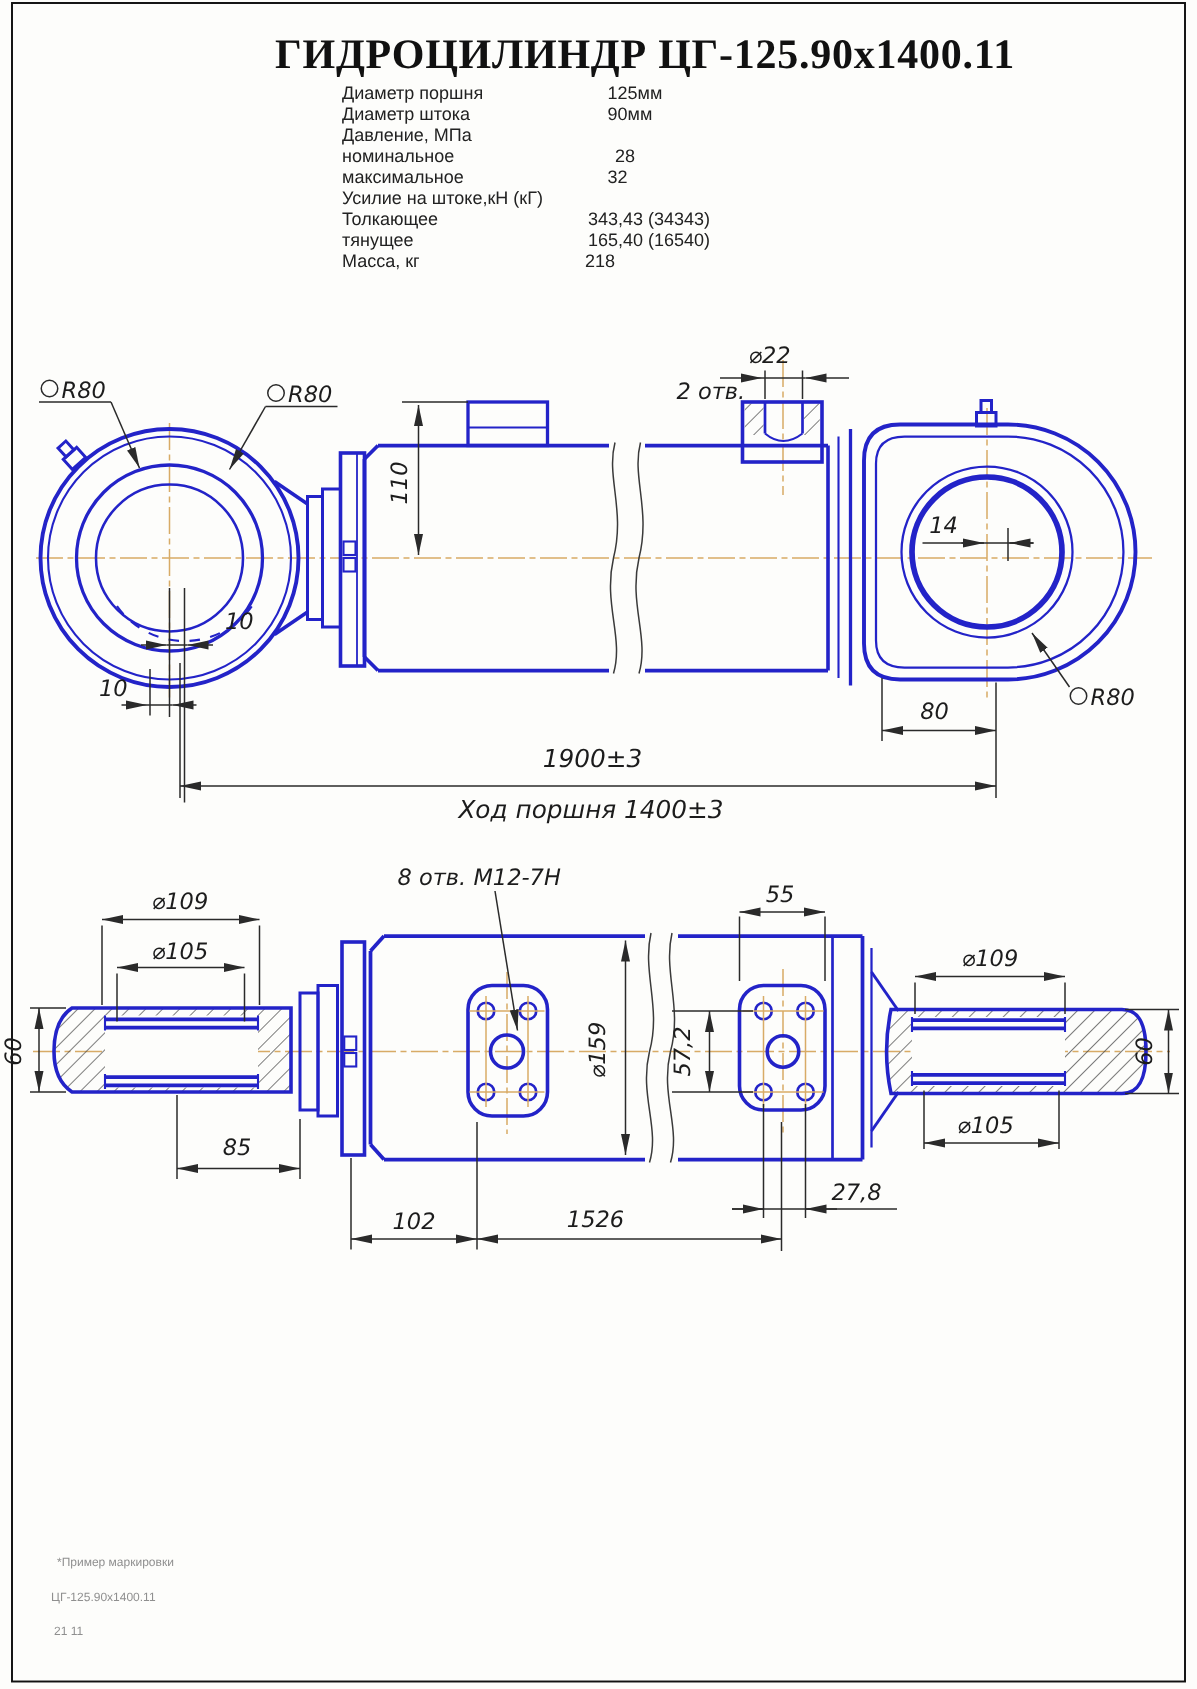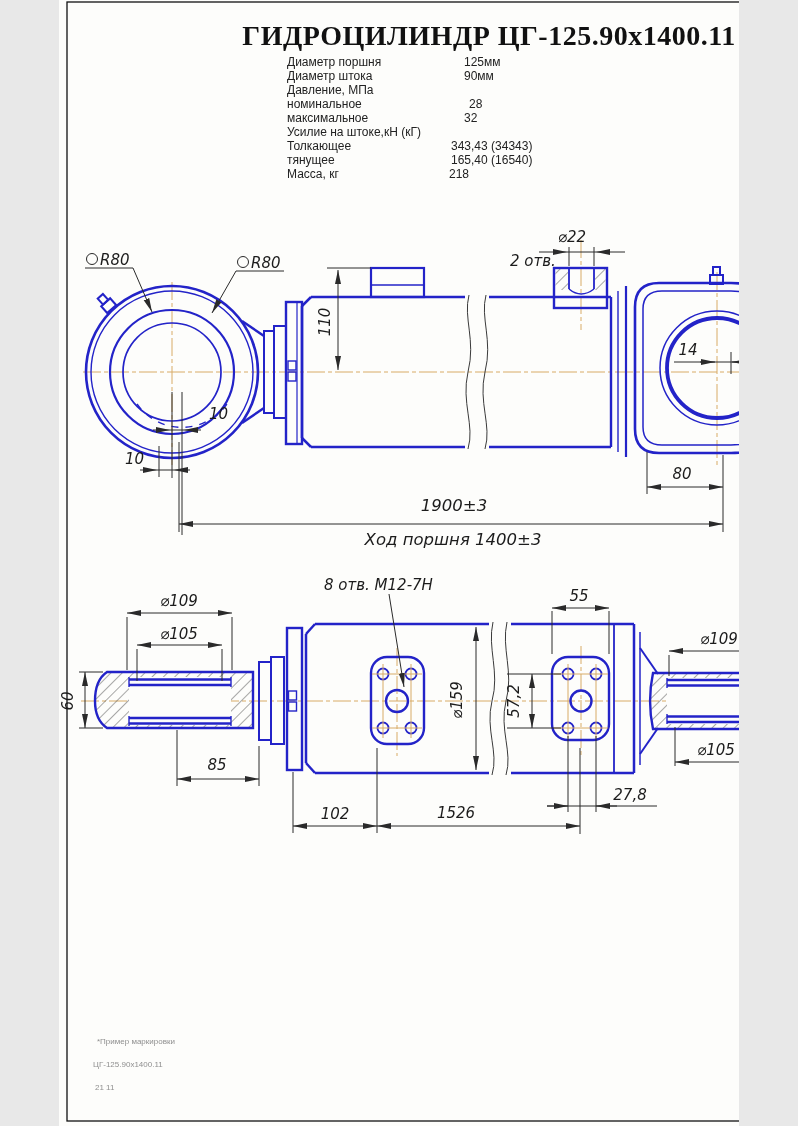--- a/index.html
+++ b/index.html
@@ -1,16 +1,16 @@
 <!DOCTYPE html>
 <html><head>
 <meta charset="utf-8">
 <style>
   html,body{margin:0;padding:0;background:#e8e8e8;}
-  .page{position:relative;width:680px;height:1126px;background:#fdfdfb;margin:0 auto;
+  .page{position:relative;width:798px;height:1126px;background:#fdfdfb;margin:0 auto;
         font-family:"Liberation Sans",sans-serif;overflow:hidden;text-decoration:underline;}
   svg{position:absolute;left:0;top:0;}
   text{user-select:none;}
   .t-title{font-family:"Liberation Serif",serif;font-weight:bold;font-size:28px;fill:#111;letter-spacing:.5px;}
   .t-spec{font-size:12px;fill:#222;}
   .t-dim{font-family:"DejaVu Sans",sans-serif;font-style:italic;font-size:15px;fill:#1c1c1c;}
   .t-dim-lg{font-family:"DejaVu Sans",sans-serif;font-style:italic;font-size:16.5px;fill:#1c1c1c;}
   .t-foot{font-size:8px;fill:#8f8f8f;}
   .blu{stroke:#2323c8;fill:none;}
   .blk{stroke:#2a2a2a;fill:none;stroke-width:1;}

